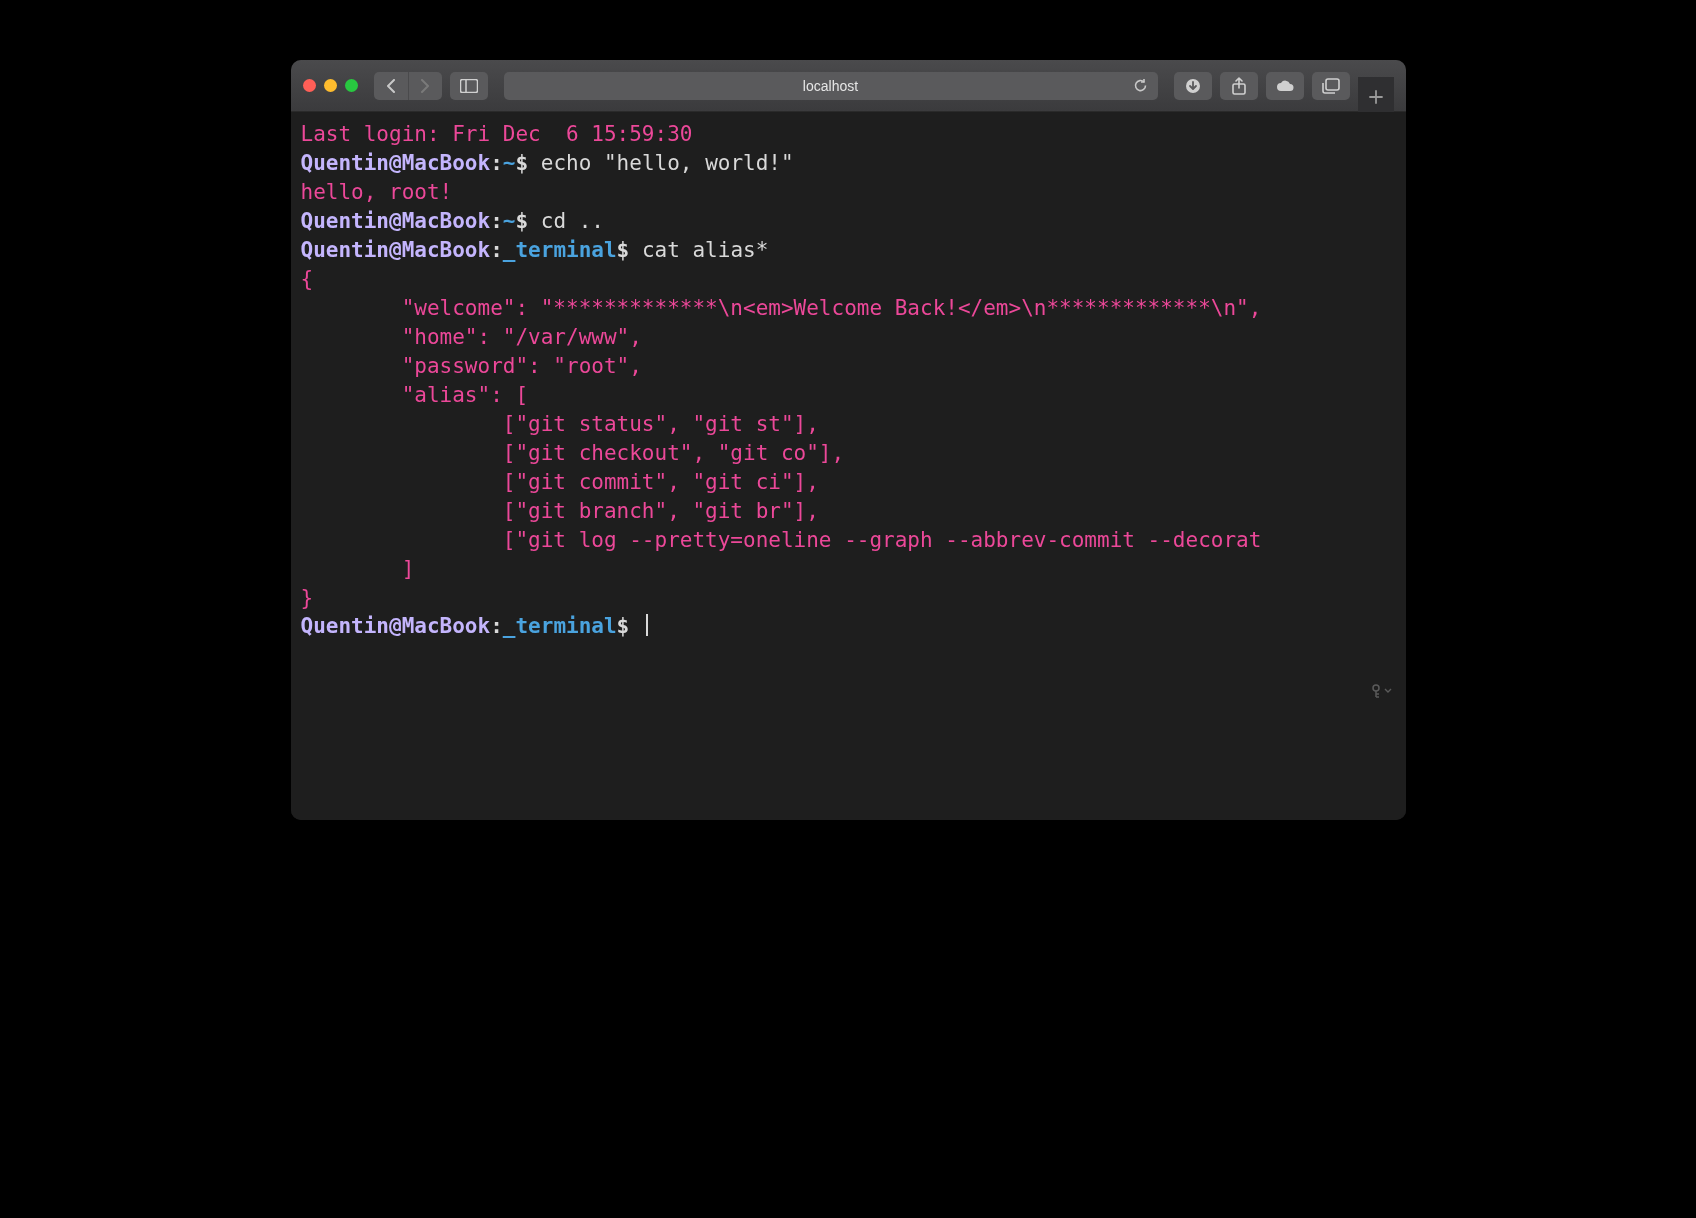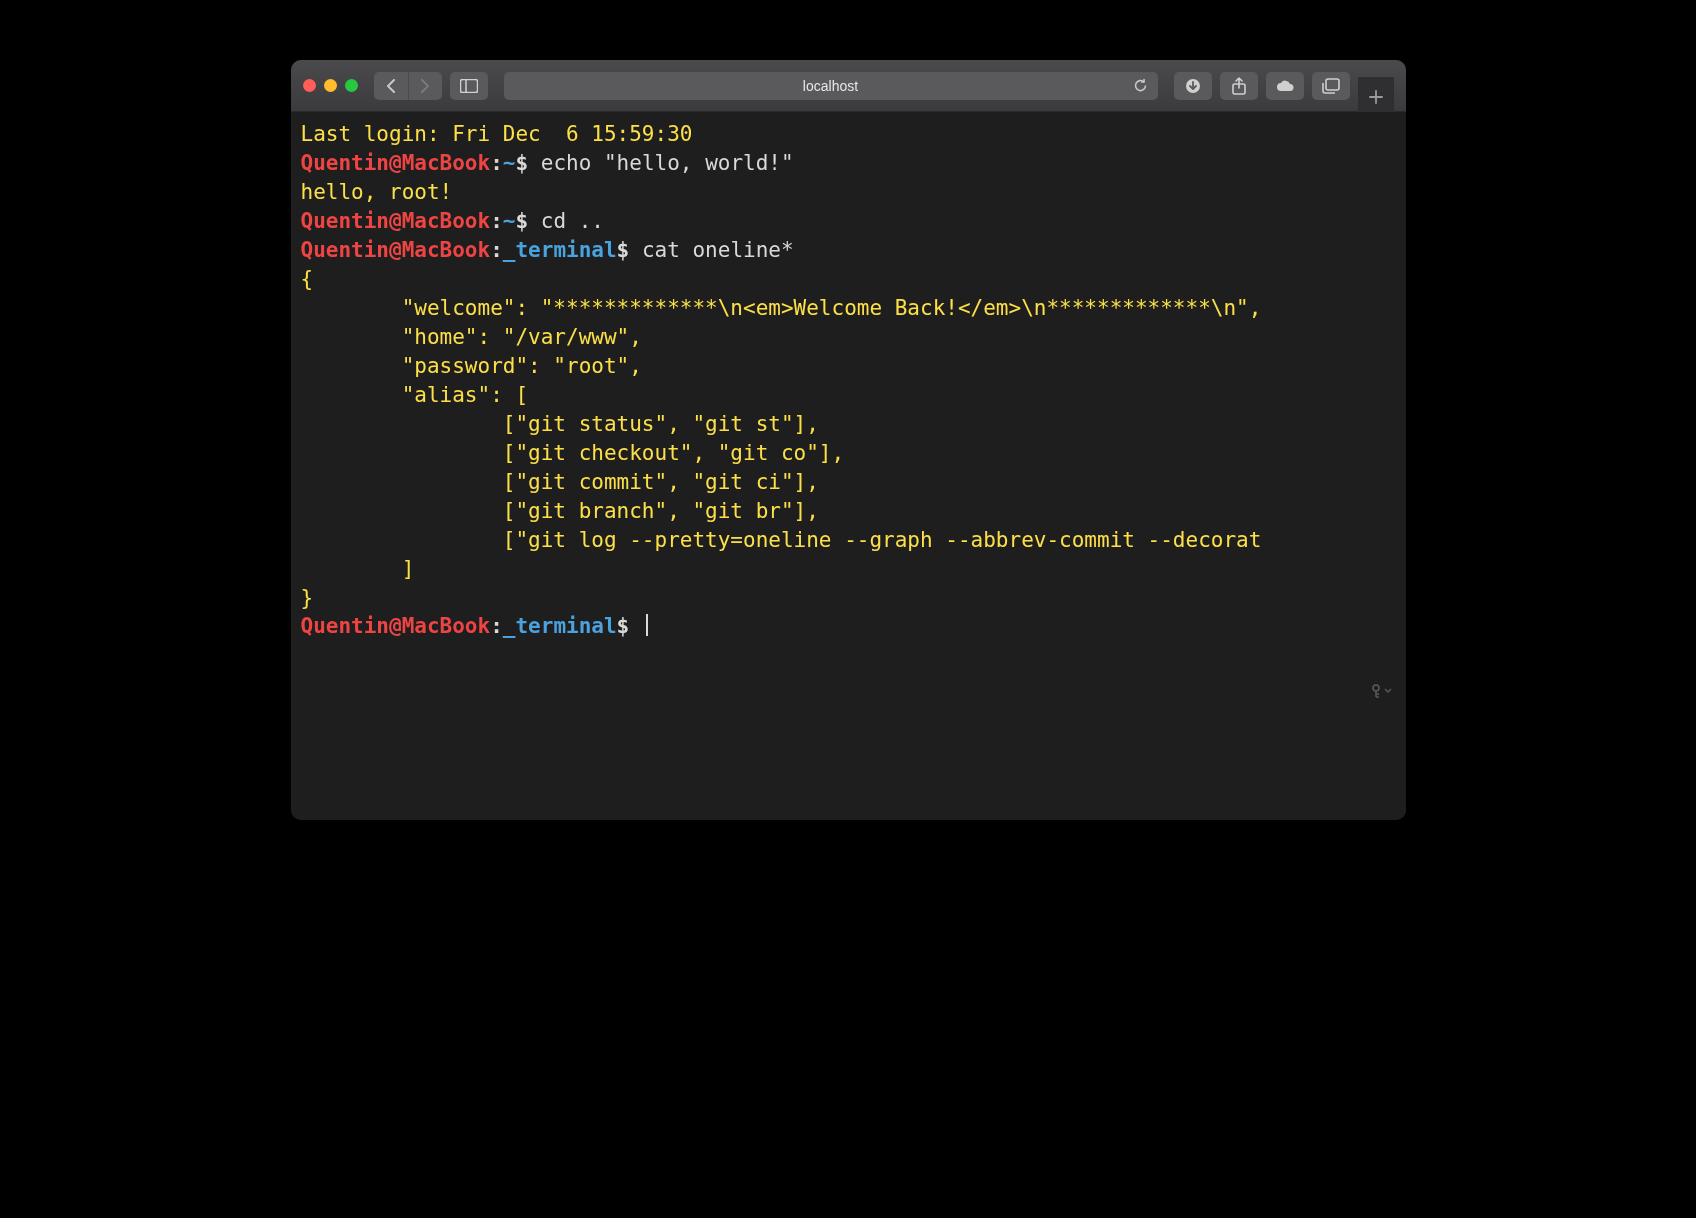--- a/index.html
+++ b/index.html
@@ -108,25 +108,25 @@
     background: #1e1e1e;
     padding: 8px 10px;
     font-family: "Menlo", "Consolas", monospace;
     font-size: 21px;
     line-height: 1.38;
     color: #d9d9d9;
     white-space: pre;
     overflow: hidden;
     position: relative;
   }
-  .prompt-user { color: #ef4444; font-weight: bold; }
+  .prompt-user { color: #c4b5fd; font-weight: bold; }
   .prompt-path { color: #4aa3df; font-weight: bold; }
   .prompt-sym  { color: #d9d9d9; font-weight: bold; }
   .cmd { color: #d9d9d9; }
-  .out { color: #fde047; }
+  .out { color: #ec4899; }
   .cursor {
     display: inline-block;
     width: 2px;
     height: 22px;
     background: #d9d9d9;
     vertical-align: -3px;
     margin-left: 4px;
   }
   .key-hint {
     position: absolute;
@@ -206,21 +206,21 @@
       <svg width="14" height="14" viewBox="0 0 14 14">
           <path d="M7 1 L7 13 M1 7 L13 7" stroke="currentColor" stroke-width="1.8" stroke-linecap="round"></path>
         </svg>
     </div>
   </div>
 
   <div class="terminal"><span class="out">Last login: Fri Dec  6 15:59:30</span>
 <span><span class="prompt-user">Quentin@MacBook</span><span class="prompt-sym">:</span><span class="prompt-path">~</span><span class="prompt-sym">$ </span><span class="cmd">echo "hello, world!"</span></span>
 <span class="out">hello, root!</span>
 <span><span class="prompt-user">Quentin@MacBook</span><span class="prompt-sym">:</span><span class="prompt-path">~</span><span class="prompt-sym">$ </span><span class="cmd">cd ..</span></span>
-<span><span class="prompt-user">Quentin@MacBook</span><span class="prompt-sym">:</span><span class="prompt-path">_terminal</span><span class="prompt-sym">$ </span><span class="cmd">cat oneline*</span></span>
+<span><span class="prompt-user">Quentin@MacBook</span><span class="prompt-sym">:</span><span class="prompt-path">_terminal</span><span class="prompt-sym">$ </span><span class="cmd">cat alias*</span></span>
 <span class="out">{
         "welcome": "*************\n&lt;em&gt;Welcome Back!&lt;/em&gt;\n*************\n",
         "home": "/var/www",
         "password": "root",
         "alias": [
                 ["git status", "git st"],
                 ["git checkout", "git co"],
                 ["git commit", "git ci"],
                 ["git branch", "git br"],
                 ["git log --pretty=oneline --graph --abbrev-commit --decorat

